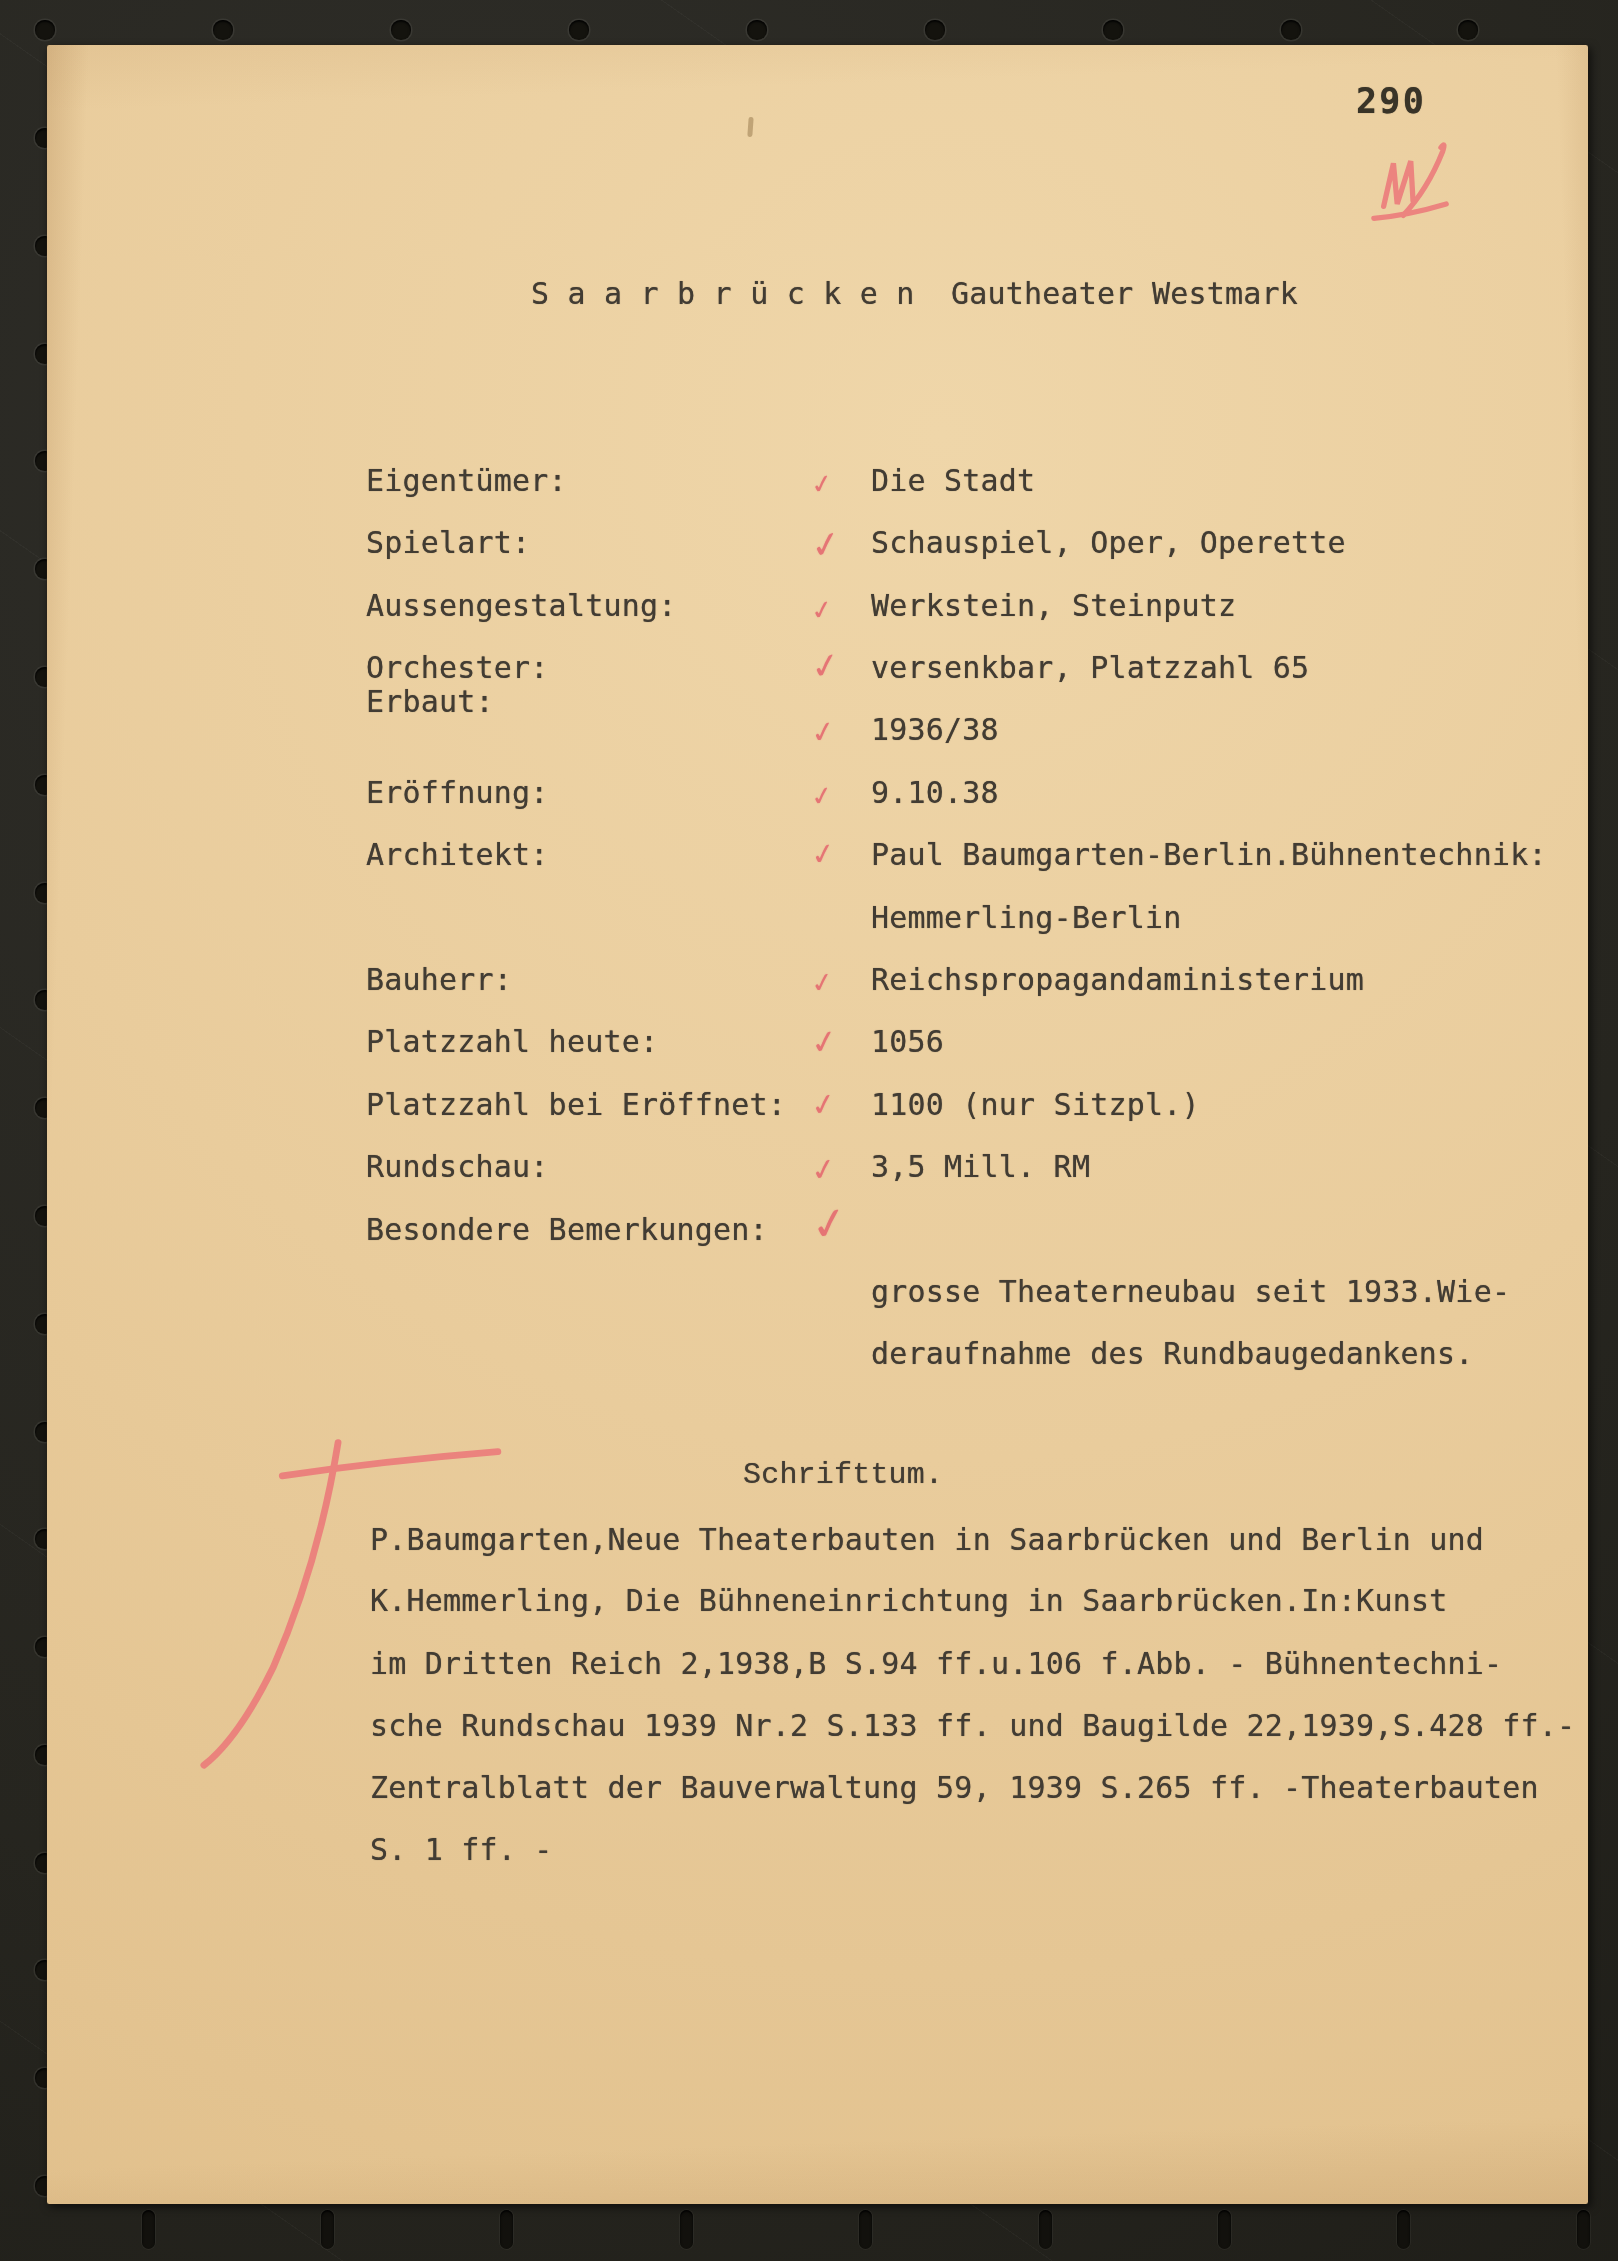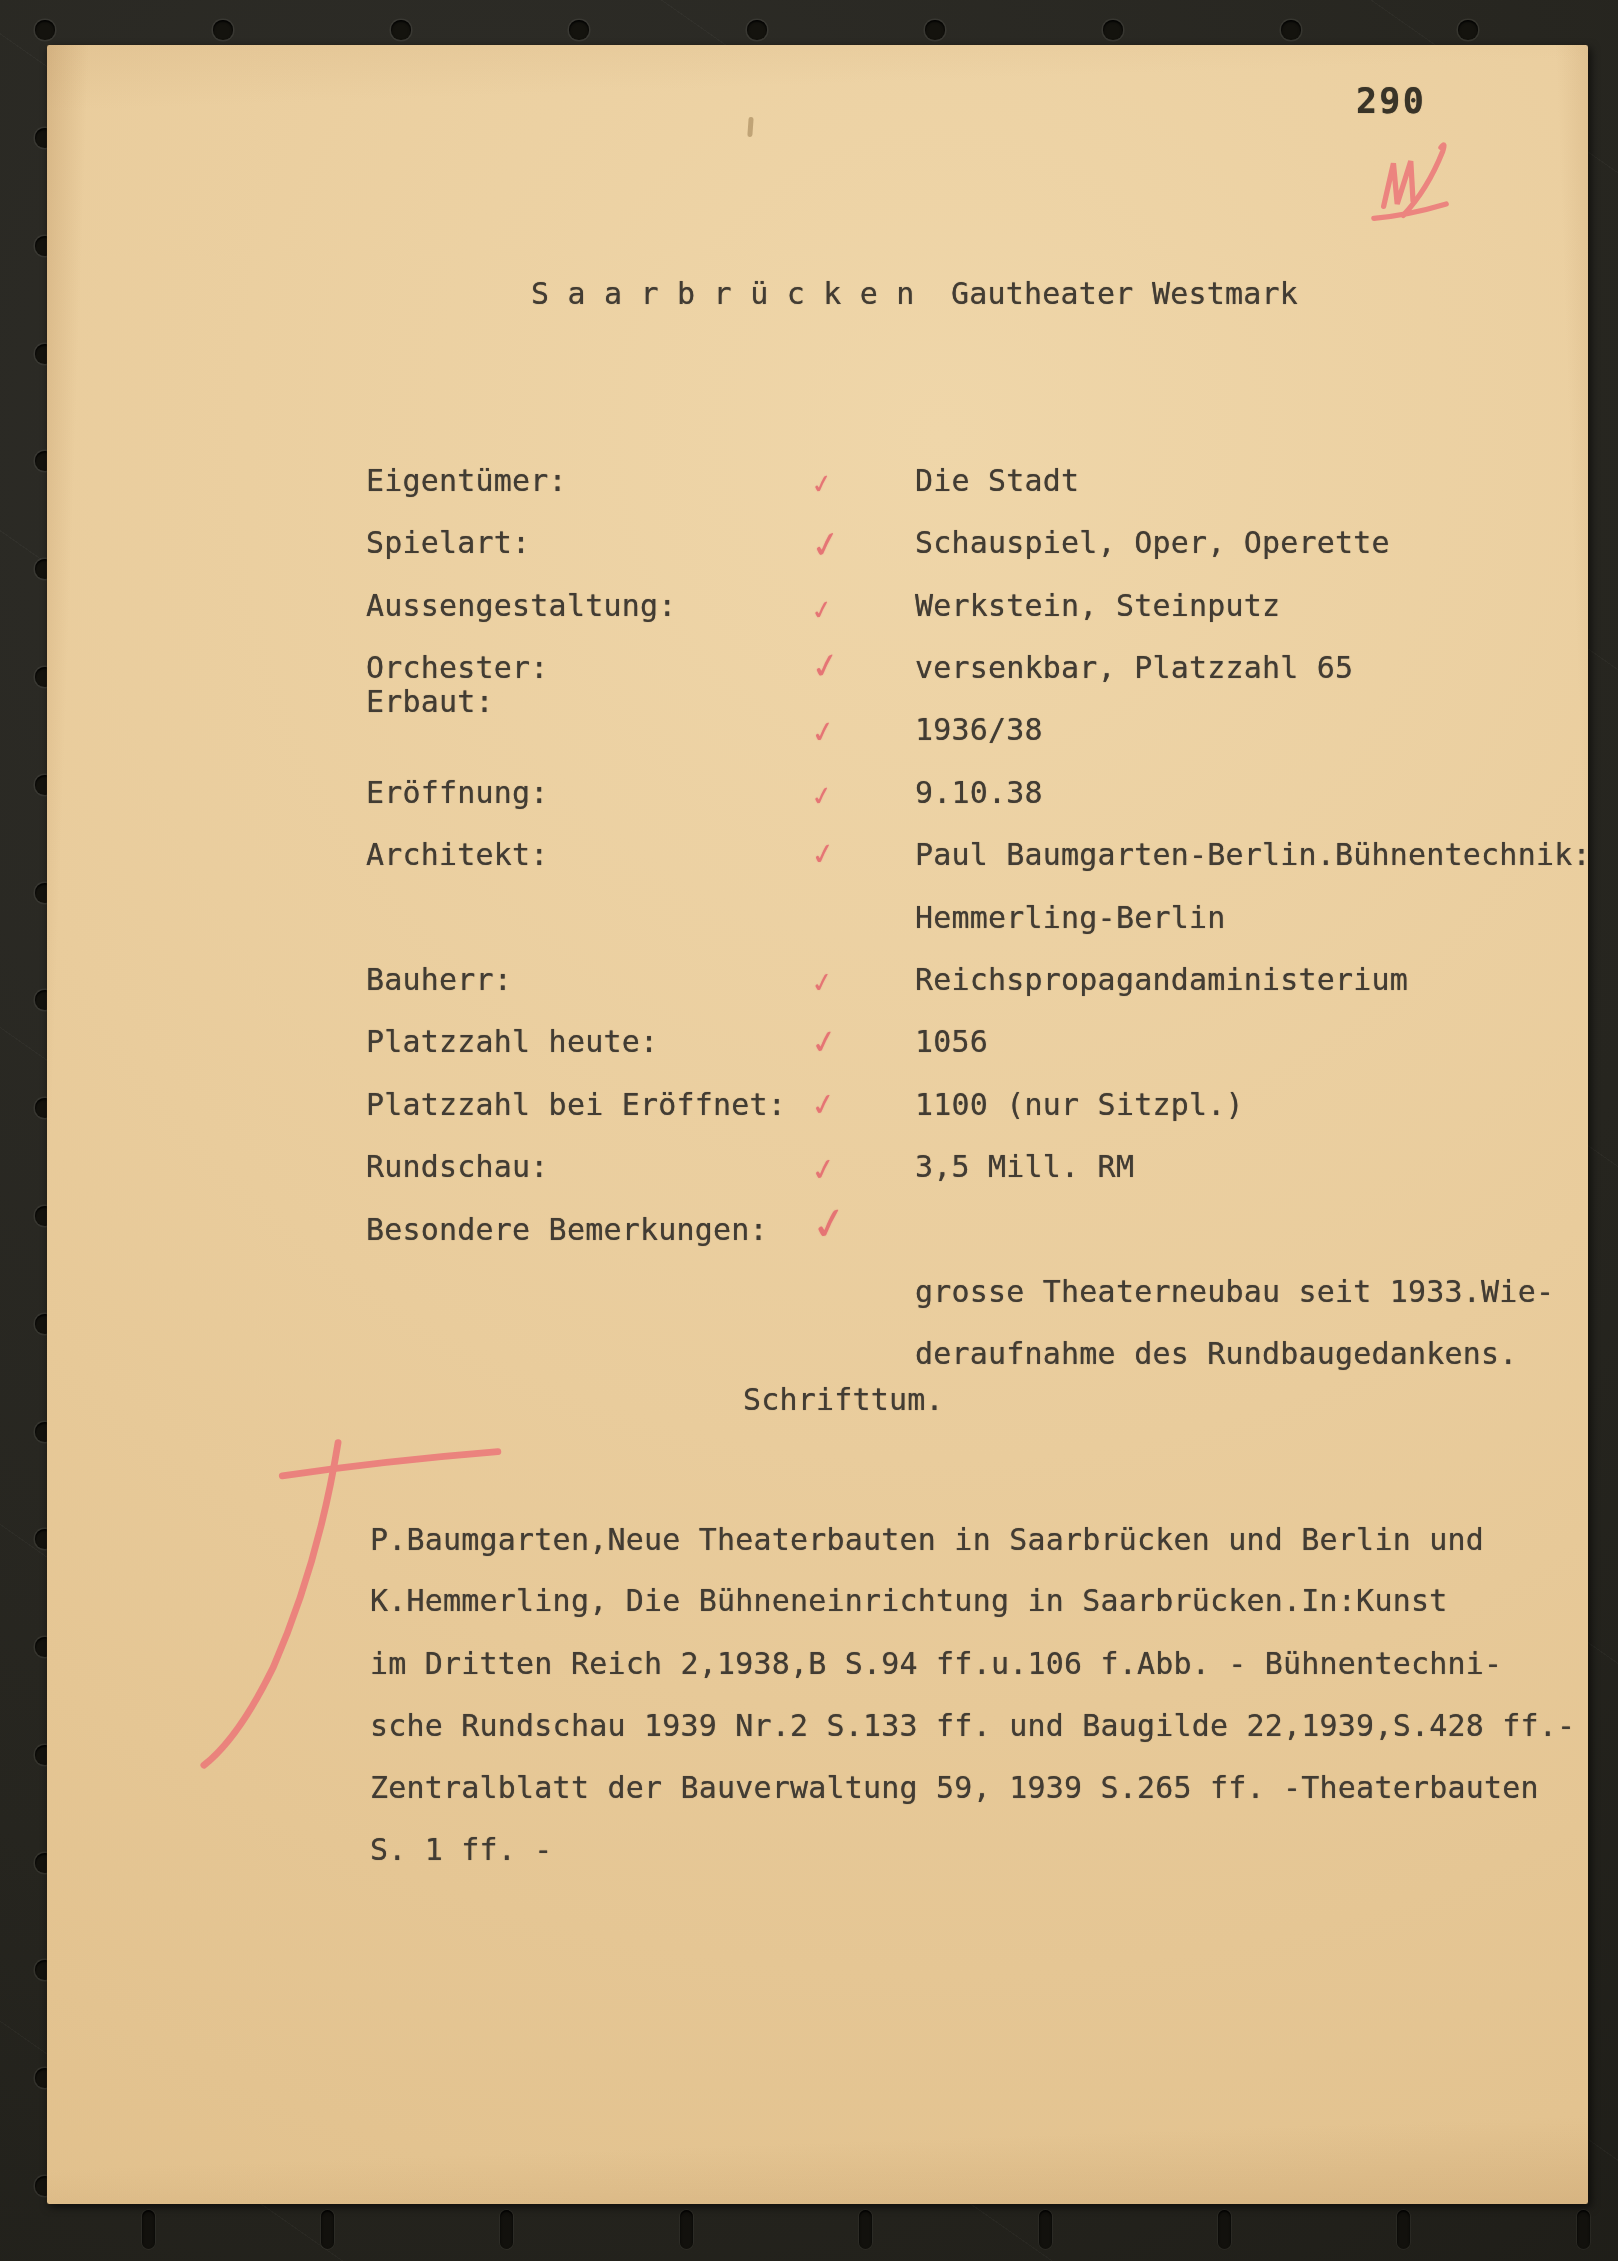--- a/index.html
+++ b/index.html
@@ -27,21 +27,21 @@
     background:
       linear-gradient(92deg, rgba(185,145,95,.38) 0%, rgba(185,145,95,0) 2.6%),
       linear-gradient(268deg, rgba(185,145,95,.22) 0%, rgba(185,145,95,0) 2%),
       linear-gradient(178deg, rgba(205,168,118,.22) 0%, rgba(205,168,118,0) 3%, rgba(205,168,118,0) 96%, rgba(185,145,95,.28) 100%),
       radial-gradient(130% 95% at 58% 18%, #efd6a9 0%, #e9cc9c 50%, #e1c08c 100%);
     box-shadow:2.3px 3px 9px rgba(0,0,0,.6), 0 0 0 0.8px rgba(60,45,25,.28);
   }
   .txt{position:absolute;white-space:pre;font-size:30px;line-height:30px;letter-spacing:0.2px;
     color:var(--ink);text-shadow:0 0 0.8px rgba(66,60,51,.8);}
   .label{left:319px;}
-  .value{left:824px;margin-left:44px;}
+  .value{left:824px;}
   .para{left:323px;}
   .pgnum{position:absolute;left:1309px;top:39px;font-size:35px;line-height:35px;font-weight:700;
     color:#393428;letter-spacing:2.3px;text-shadow:0 0 0.8px rgba(57,52,40,.8);}
   .check{position:absolute;left:764px;font-size:30px;line-height:30px;color:var(--red);opacity:.82;
     transform:rotate(-10deg);font-weight:700;
     font-family:"DejaVu Sans","Liberation Sans",sans-serif;text-shadow:0 0 1.5px rgba(228,97,107,.45);}
   svg.marks{position:absolute;left:0;top:0;width:1541px;height:2159px;z-index:3;pointer-events:none;}
   .speck{position:absolute;left:701px;top:72px;width:4.5px;height:19.6px;background:#8a6b3f;
     opacity:.45;border-radius:2.3px;transform:rotate(4deg);}
 </style>
@@ -140,21 +140,21 @@
 
     <div class="txt label" style="top:1107px">Rundschau:</div>
     <span class="check" style="top:1110px;font-size:30px">✓</span>
     <div class="txt value" style="top:1107px">3,5 Mill. RM</div>
 
     <div class="txt label" style="top:1170px">Besondere Bemerkungen:</div>
     <span class="check" style="top:1164px;font-size:44px">✓</span>
     <div class="txt value" style="top:1232px">grosse Theaterneubau seit 1933.Wie-</div>
     <div class="txt value" style="top:1294px">deraufnahme des Rundbaugedankens.</div>
 
-    <div class="txt" style="left:696px;top:1340px;">Schrifttum.</div>
+    <div class="txt" style="left:696px;top:1415px;font-family:Liberation Mono, monospace;">Schrifttum.</div>
     <div class="txt para" style="top:1541px">K.Hemmerling, Die Bühneneinrichtung in Saarbrücken.In:Kunst</div>
     <div class="txt para" style="top:1480px">P.Baumgarten,Neue Theaterbauten in Saarbrücken und Berlin und</div>
     <div class="txt para" style="top:1604px">im Dritten Reich 2,1938,B S.94 ff.u.106 f.Abb. - Bühnentechni-</div>
     <div class="txt para" style="top:1666px">sche Rundschau 1939 Nr.2 S.133 ff. und Baugilde 22,1939,S.428 ff.-</div>
     <div class="txt para" style="top:1728px">Zentralblatt der Bauverwaltung 59, 1939 S.265 ff. -Theaterbauten</div>
     <div class="txt para" style="top:1790px">S. 1 ff. -</div>
 
     <svg class="marks" viewBox="0 0 2044 2864">
       <g stroke="#ec6f76" fill="none" stroke-linecap="round" opacity="0.78">
         <path stroke-width="9" d="M 312 1898 Q 450 1878 598 1866"></path>

